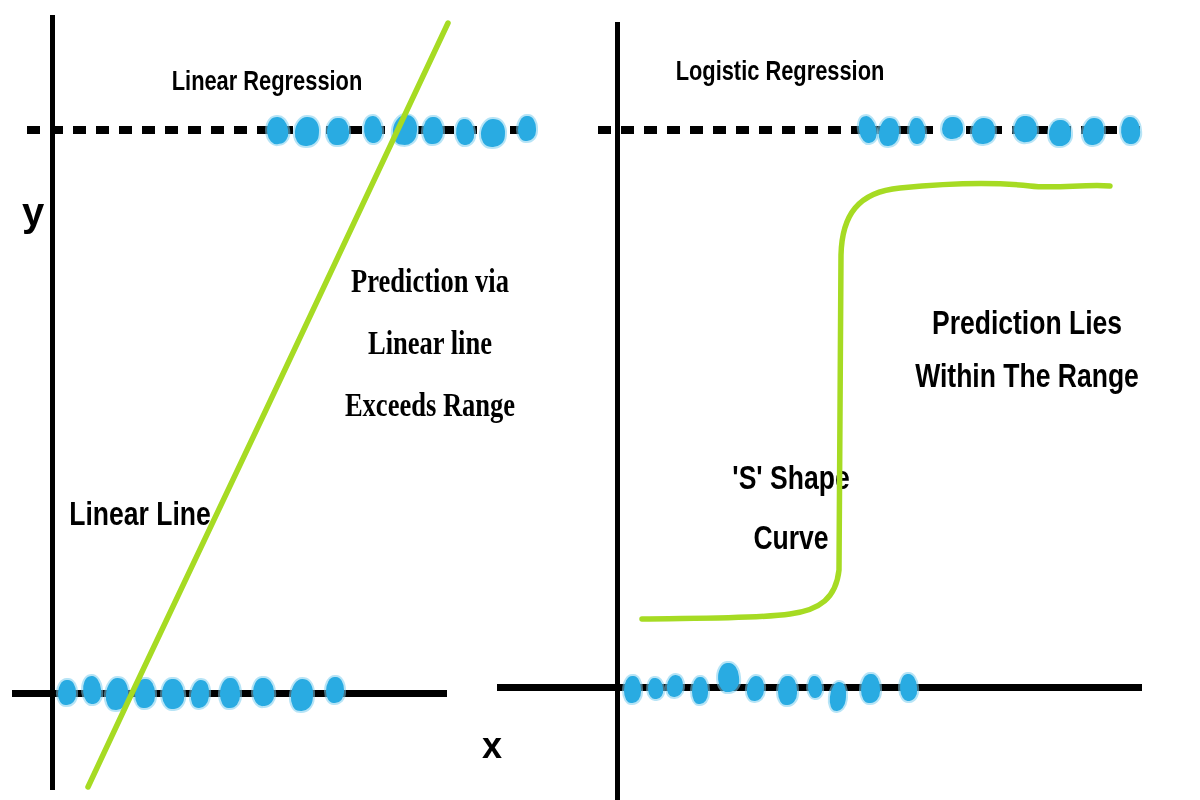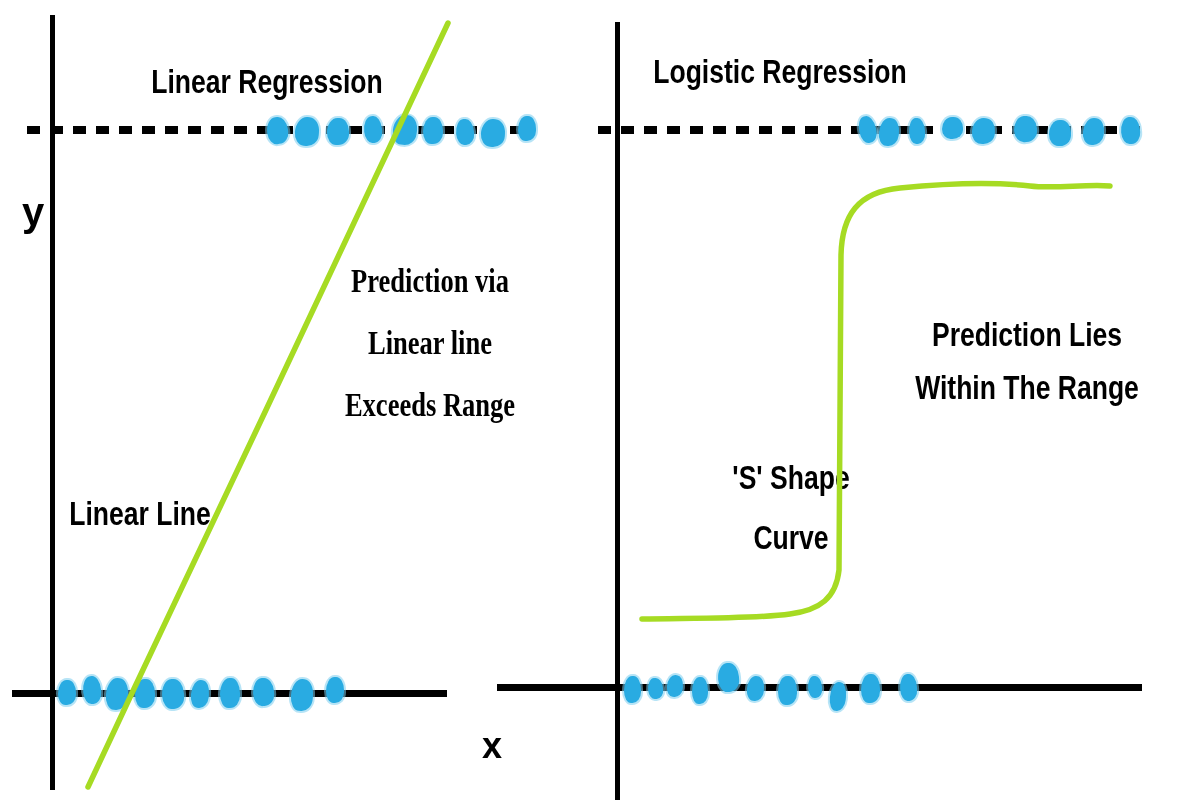--- a/index.html
+++ b/index.html
@@ -18,21 +18,21 @@
   .dot{
     position:absolute;
     background:var(--dot_fill,#29abe2);
     border-radius:52% 48% 55% 45% / 60% 55% 45% 50%;
     box-shadow:0 0 0 2px var(--dot_halo,rgba(124,205,239,.55));
   }
   
   .txt{position:absolute;white-space:nowrap;}
   .center{transform:translateX(-50%);}
   .line{text-align:center;transform:scaleX(.78);transform-origin:50% 50%;}
-  .title{font-size:34px;line-height:40px;}
+  .title{font-size:28px;line-height:40px;}
   .note-l{font-size:34px;line-height:62px;}
   .note-r{font-size:34px;line-height:53px;}
   .note-s{font-size:34px;line-height:60px;}
   .axis-y{font-size:40px;line-height:44px;}
   .axis-x{font-size:36px;line-height:40px;}
   svg.overlay{position:absolute;left:0;top:0;pointer-events:none;}
 </style>
 </head>
 <body>
 
@@ -87,21 +87,21 @@
 
   <div>
     <div class="vline" style="left:615px;top:22px;width:5px;height:778px;"></div>
     <div class="dashline" style="left:598px;top:126px;width:552px;"></div>
     <div class="hline" style="left:497px;top:684px;width:645px;height:7px;"></div>
 
     <div class="txt center title" style="left:780px;top:51px;">
       <div class="line">Logistic Regression</div>
     </div>
 
-    <div class="txt center note-r" style="left:1027px;top:308px;">
+    <div class="txt center note-r" style="left:1027px;top:296px;">
       <div class="line">Prediction Lies</div>
       <div class="line">Within The Range</div>
     </div>
 
     <div class="txt center note-s" style="left:791px;top:447px;">
       <div class="line">'S' Shape</div>
       <div class="line">Curve</div>
     </div>
 
     <div>

